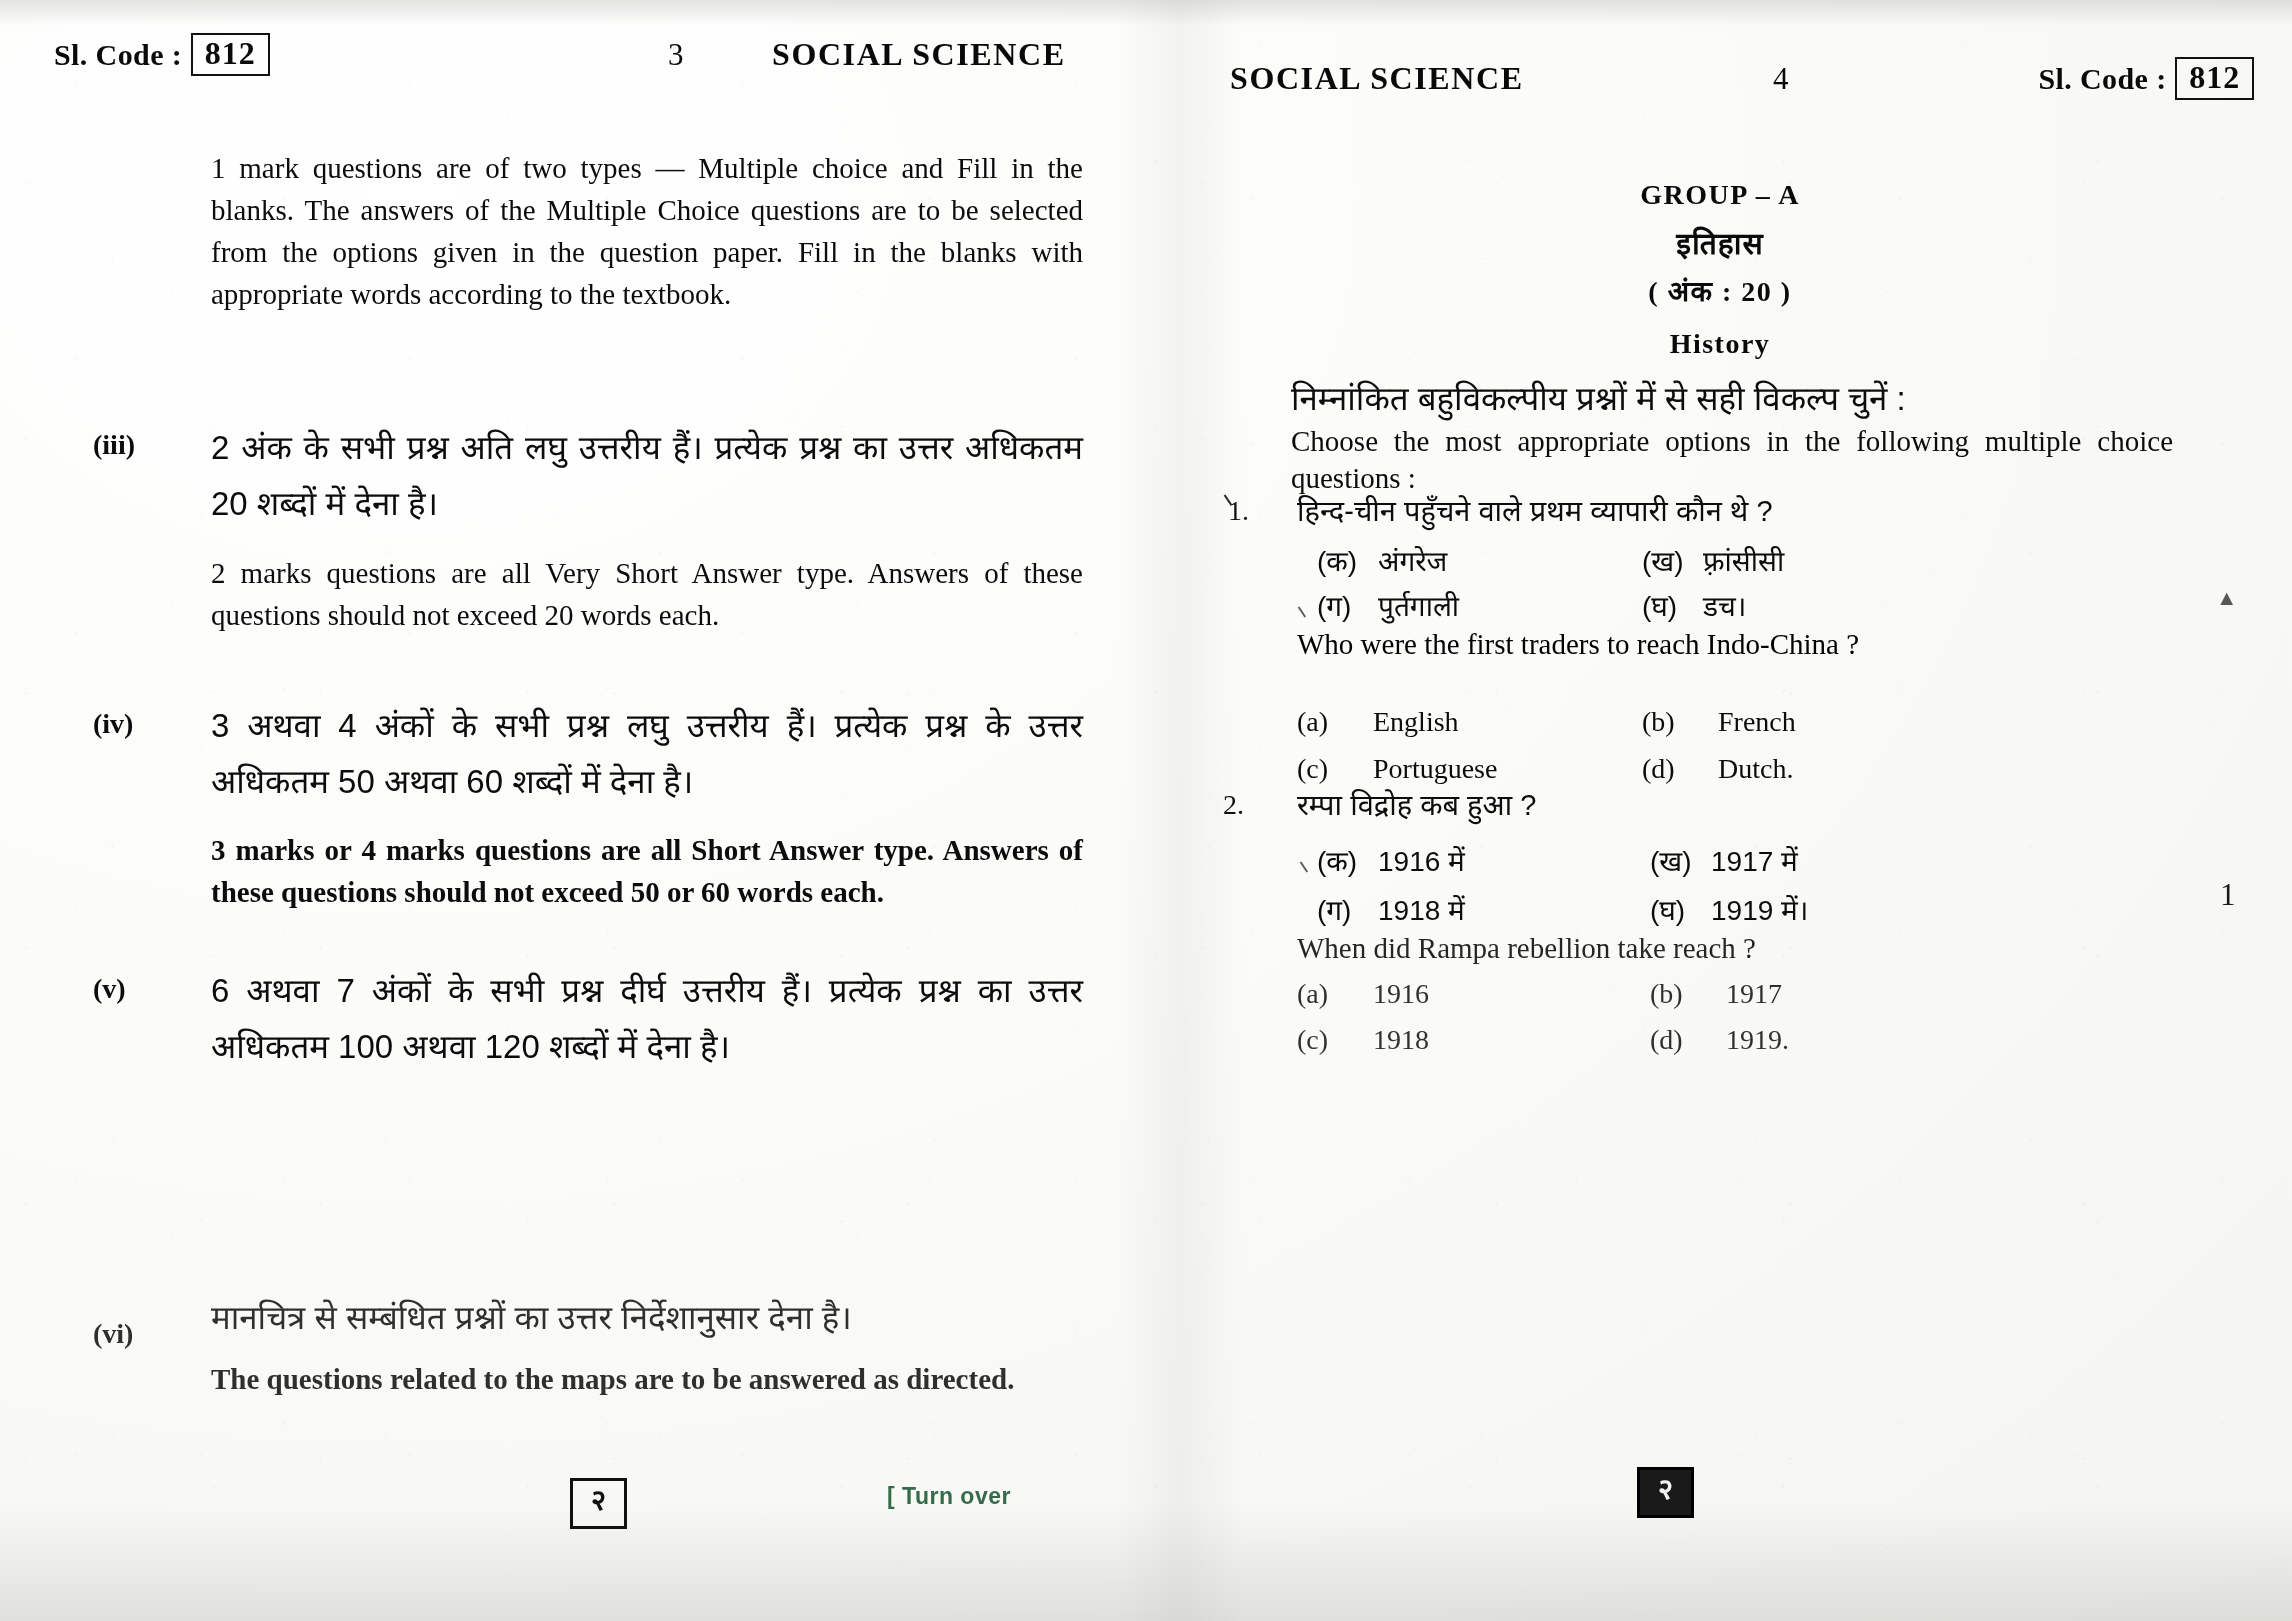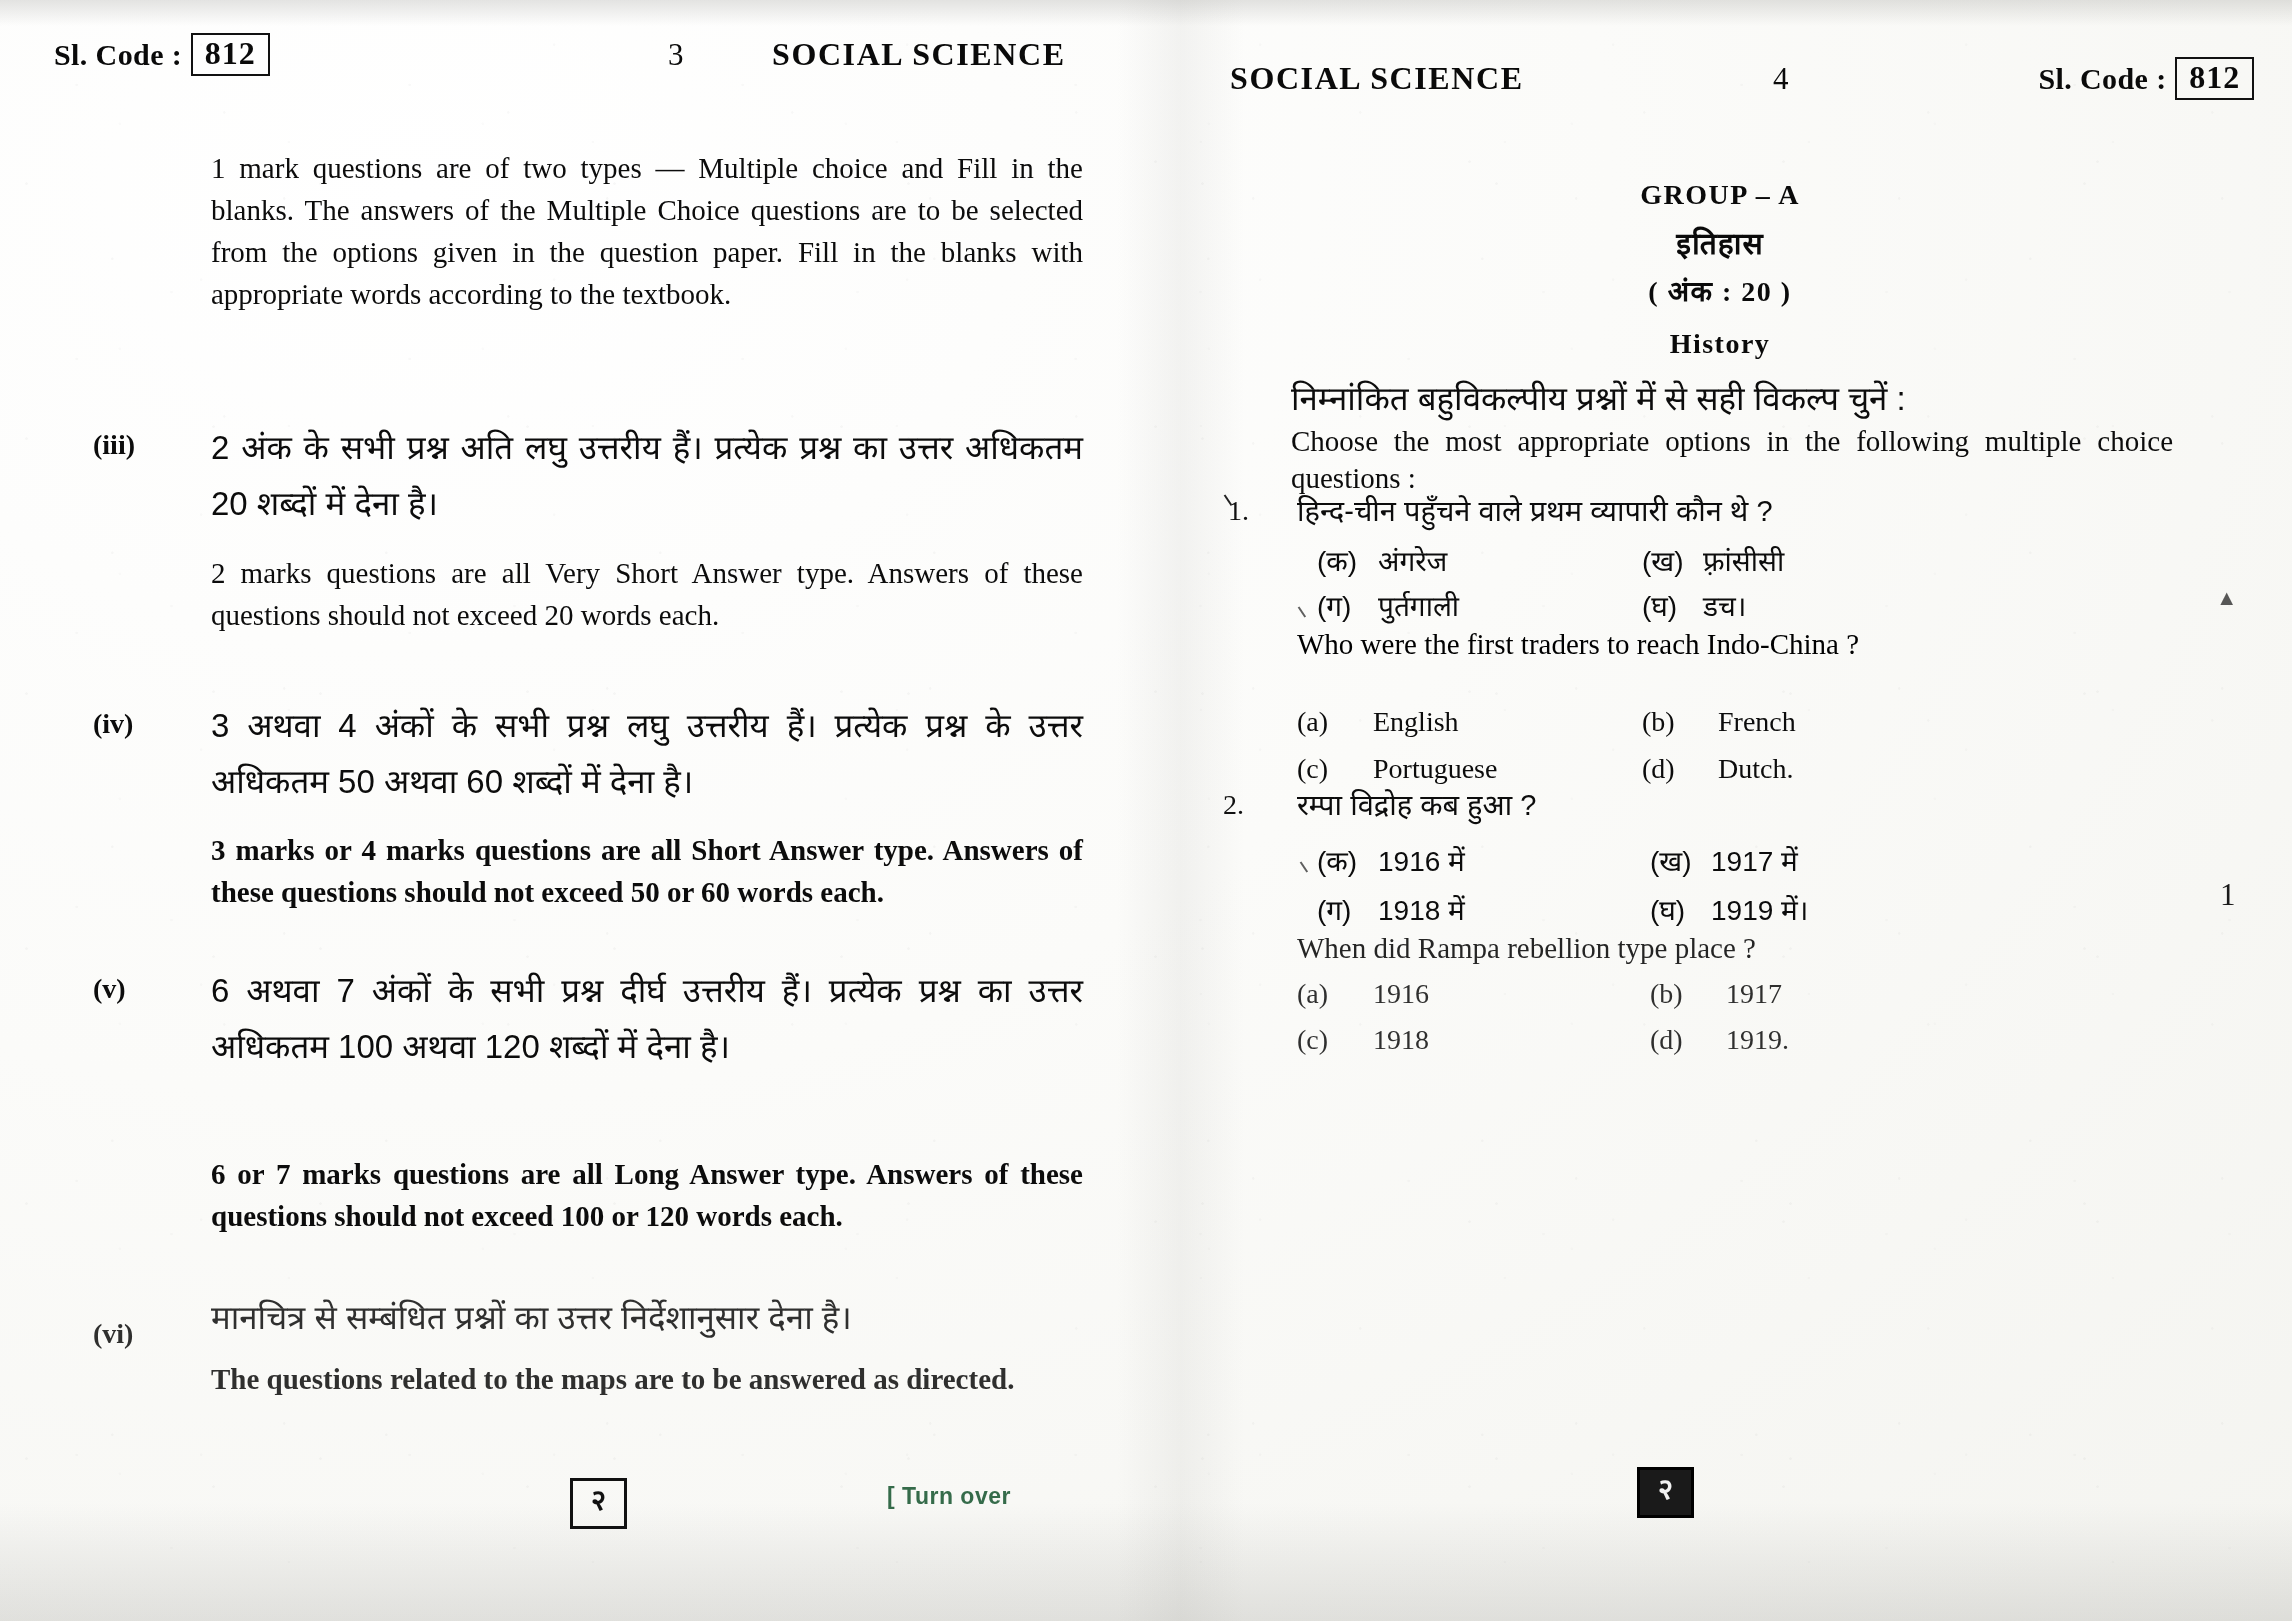--- a/index.html
+++ b/index.html
@@ -259,21 +259,20 @@
   <div class="roman-label" style="left:93px; top:429px;">(iii)</div>
   <div class="blk para-hi" style="left:211px; top:420px; width:872px;">2 अंक के सभी प्रश्न अति लघु उत्तरीय हैं। प्रत्येक प्रश्न का उत्तर अधिकतम 20 शब्दों में देना है।</div>
   <div class="blk para-en" style="left:211px; top:552px; width:872px;">2 marks questions are all Very Short Answer type. Answers of these questions should not exceed 20 words each.</div>
 
   <div class="roman-label" style="left:93px; top:708px;">(iv)</div>
   <div class="blk para-hi" style="left:211px; top:698px; width:872px;">3 अथवा 4 अंकों के सभी प्रश्न लघु उत्तरीय हैं। प्रत्येक प्रश्न के उत्तर अधिकतम 50 अथवा 60 शब्दों में देना है।</div>
   <div class="blk para-en bold-en" style="left:211px; top:829px; width:872px;">3 marks or 4 marks questions are all Short Answer type. Answers of these questions should not exceed 50 or 60 words each.</div>
 
   <div class="roman-label" style="left:93px; top:973px;">(v)</div>
   <div class="blk para-hi" style="left:211px; top:963px; width:872px;">6 अथवा 7 अंकों के सभी प्रश्न दीर्घ उत्तरीय हैं। प्रत्येक प्रश्न का उत्तर अधिकतम 100 अथवा 120 शब्दों में देना है।</div>
-  <div class="blk para-en bold-en" style="left:211px; top:1153px; width:872px;">6 or 7 marks questions are all Long Answer type. Answers of these questions should not exceed 100 or 120 words each.</div>
 
   <div class="roman-label smudge" style="left:93px; top:1318px;">(vi)</div>
   <div class="blk para-hi smudge" style="left:211px; top:1294px; width:872px; line-height:47px;">मानचित्र से सम्बंधित प्रश्नों का उत्तर निर्देशानुसार देना है।</div>
   <div class="blk para-en bold-en smudge" style="left:211px; top:1358px; width:872px;">The questions related to the maps are to be answered as directed.</div>
 
   <div class="page-box" style="left:570px; top:1478px;">२</div>
   <div class="turn-over smudge" style="left:887px; top:1483px;">[ Turn over</div>
 </div>
 
 <div class="page page-right">
@@ -341,21 +340,21 @@
   </div>
   <div class="opt-hi" style="left:165px; top:890px;">
     <span class="opt-key">(ग)</span><span>1918 में</span>
   </div>
   <div class="opt-hi" style="left:498px; top:890px;">
     <span class="opt-key">(घ)</span><span>1919 में।</span>
   </div>
   <div class="tick-mark faded" style="left:149px; top:855px;"></div>
   <div class="stray-mark" style="left:1068px; top:877px; font-size:31px;">1</div>
 
-  <div class="q-stem-en smudge" style="left:145px; top:929px; width:784px;">When did Rampa rebellion type place ?</div>
+  <div class="q-stem-en smudge" style="left:145px; top:929px; width:784px;">When did Rampa rebellion take reach ?</div>
 
   <div class="opt-en smudge" style="left:145px; top:978px;">
     <span class="opt-key-en">(a)</span><span>1916</span>
   </div>
   <div class="opt-en smudge" style="left:498px; top:978px;">
     <span class="opt-key-en">(b)</span><span>1917</span>
   </div>
   <div class="opt-en smudge" style="left:145px; top:1024px;">
     <span class="opt-key-en">(c)</span><span>1918</span>
   </div>

